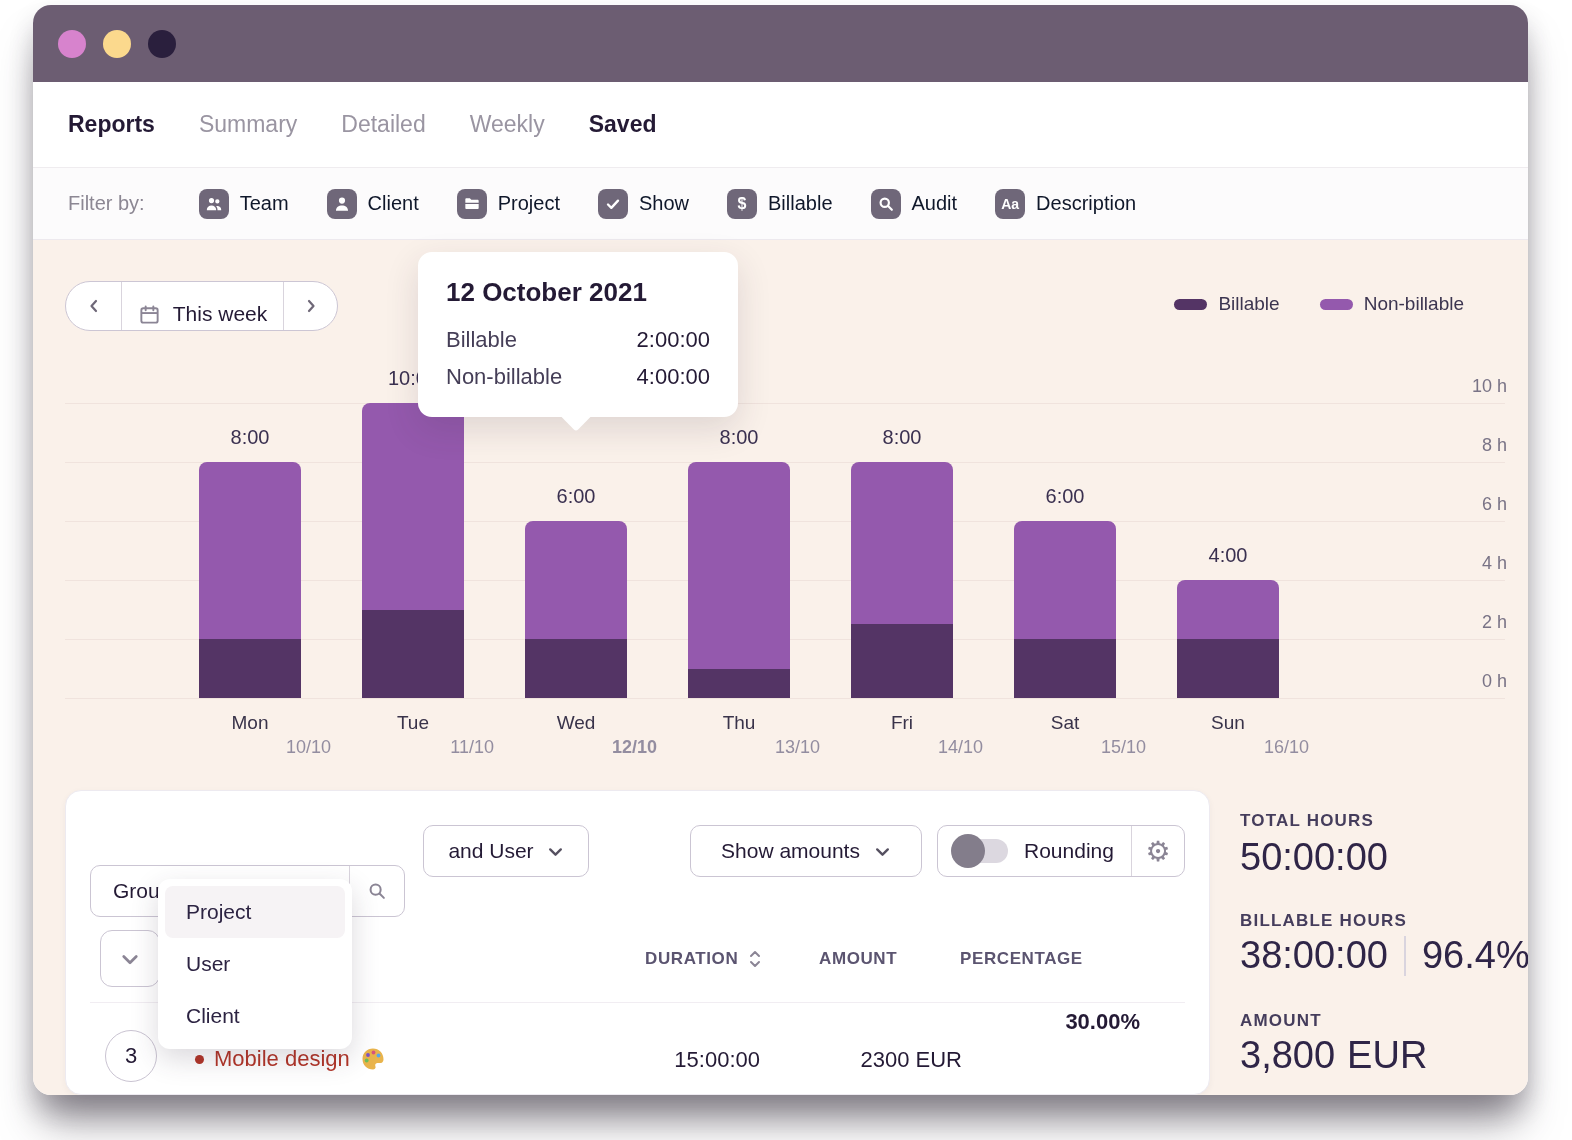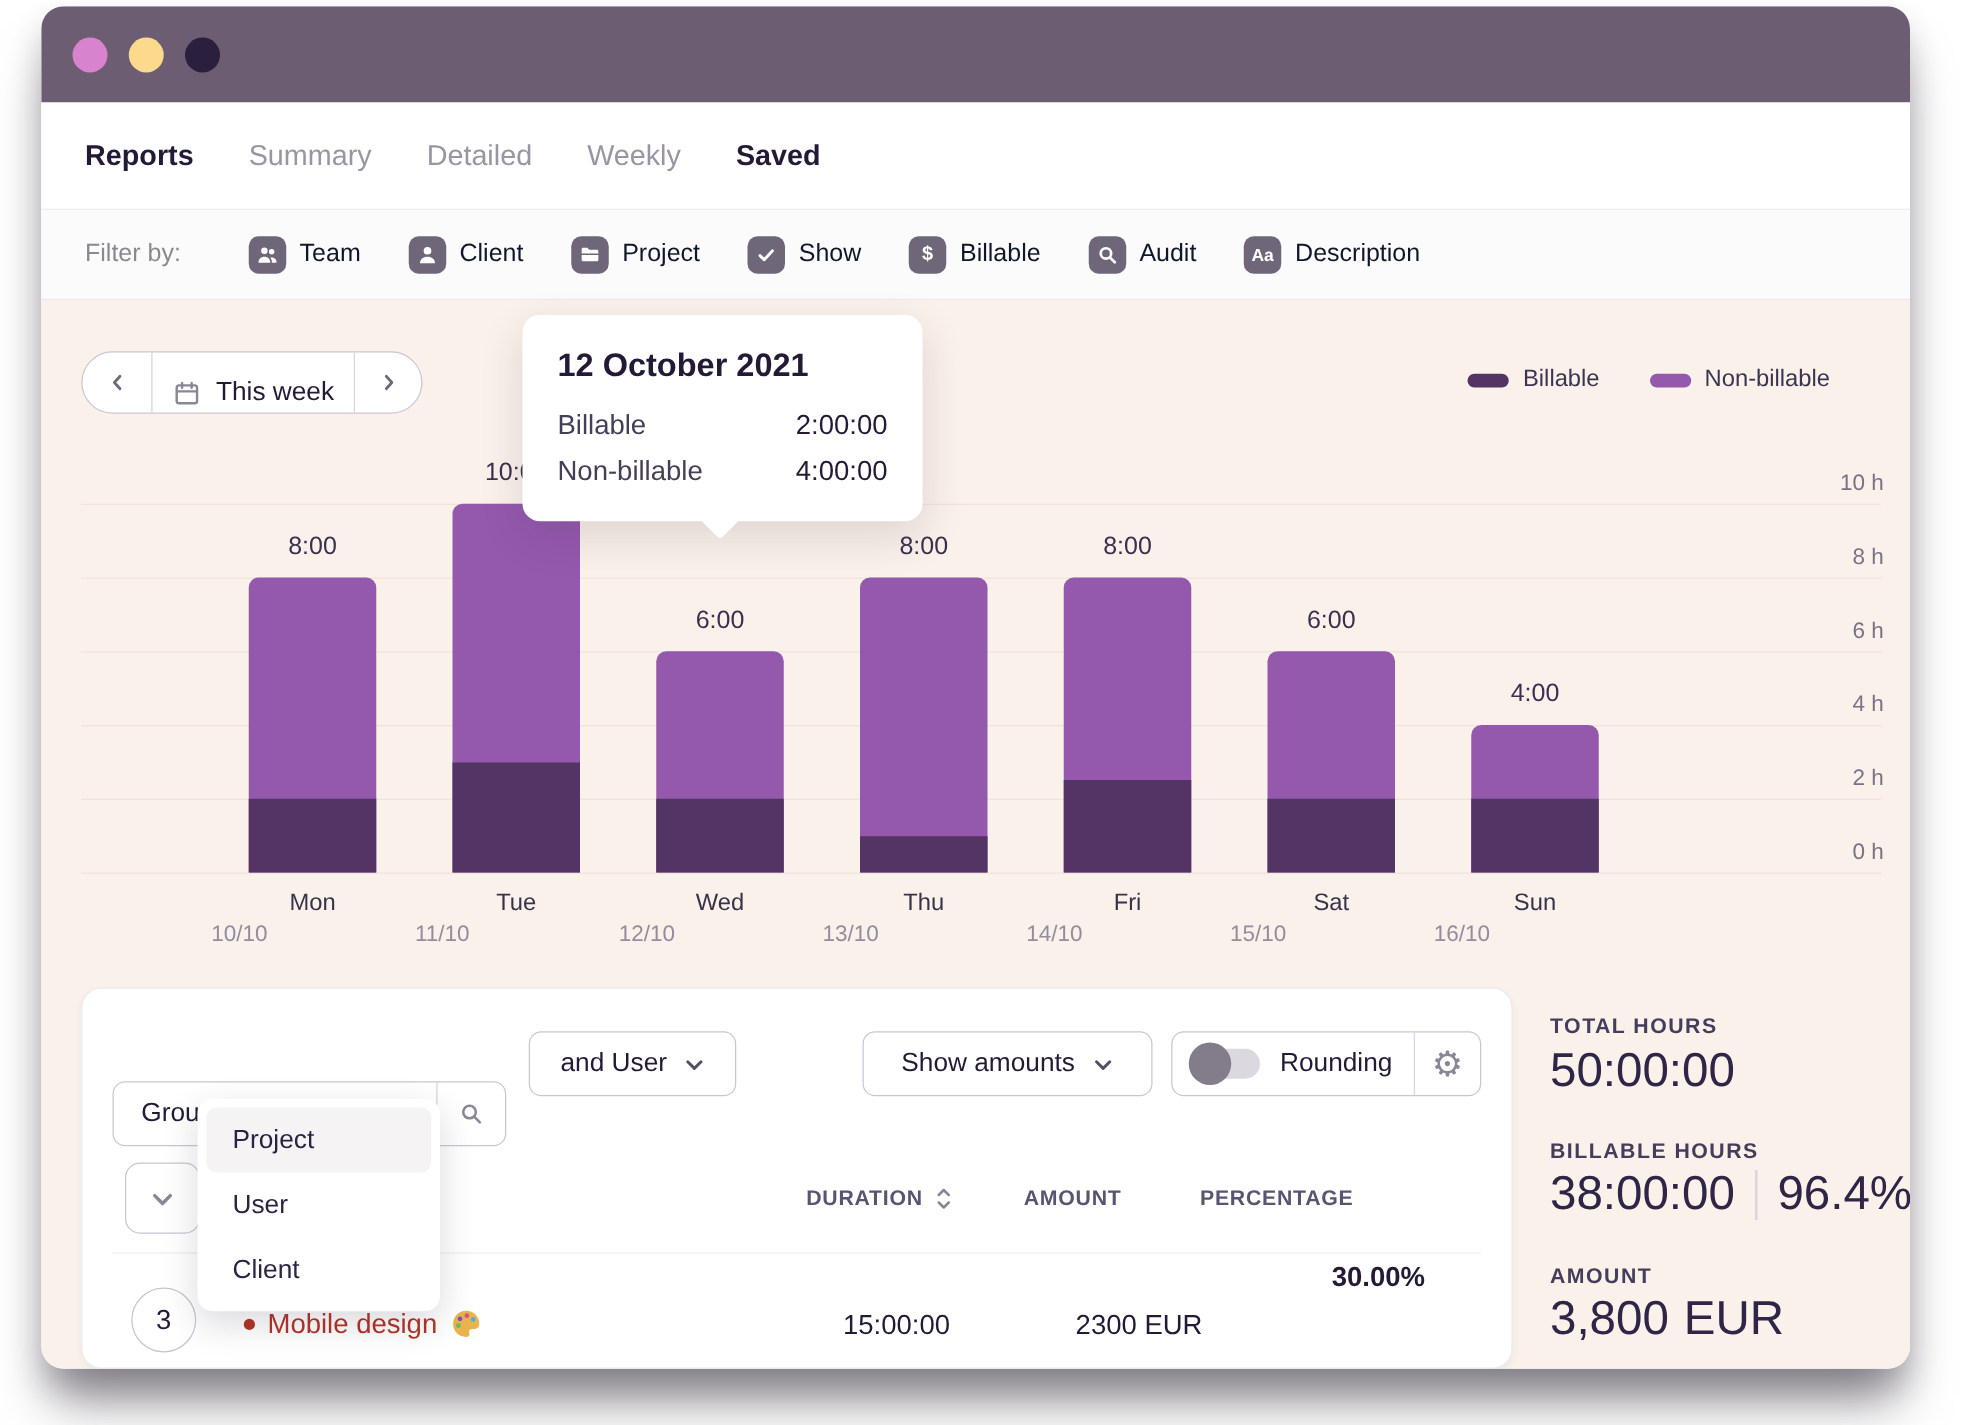--- a/index.html
+++ b/index.html
@@ -41,21 +41,21 @@
   .lg-entry { display:flex; align-items:center; gap:11px; }
   .lg-pill { width:33px; height:11px; border-radius:6px; }
   .lg-label { font-size:19px; color:#3c3550; }
 
   
   .gridline { position:absolute; left:32px; width:1440px; height:1px; background:#f0e3dd; }
   .ytick { position:absolute; right:21px; width:80px; text-align:right; font-size:18px; color:#797386; }
   .bar-seg { position:absolute; }
   .bar-total-label { position:absolute; text-align:center; font-size:20px; font-weight:500; color:#3a3050; }
   .day-label { position:absolute; text-align:center; font-size:19px; color:#39334a; }
-  .date-label { position:absolute; text-align:left; font-size:18px; color:#938da0; }
+  .date-label { position:absolute; text-align:right; font-size:18px; color:#938da0; }
 
   
   .tooltip { position:absolute; left:385px; top:247px; width:320px; background:#fff; border-radius:14px; padding:25px 28px 22px; z-index:40; box-shadow:0 12px 34px rgba(55,44,66,.14); }
   .tt-title { font-size:26px; font-weight:600; color:#241a35; margin-bottom:13px; }
   .tt-row { display:flex; justify-content:space-between; font-size:22px; line-height:37px; }
   .tt-row .l { color:#453e57; }
   .tt-row .v { color:#241a35; }
   .tt-pointer { position:absolute; left:147px; bottom:-10px; width:22px; height:22px; background:#fff; transform:rotate(45deg); border-radius:3px; }
 
   
@@ -210,21 +210,21 @@
       <div class="date-label" style="left: 136px; top: 732px; width: 162px;">10/10</div>
       <div class="bar-seg" style="left: 329px; top: 398px; width: 102px; height: 295px; background: rgb(148, 89, 173); border-radius: 8px 8px 0px 0px;"></div>
       <div class="bar-seg" style="left: 329px; top: 604.5px; width: 102px; height: 88.5px; background: rgb(84, 52, 101);"></div>
       <div class="bar-total-label" style="left: 299px; top: 362px; width: 162px;">10:00</div>
       <div class="day-label" style="left: 299px; top: 707px; width: 162px;">Tue</div>
       <div class="date-label" style="left: 299px; top: 732px; width: 162px;">11/10</div>
       <div class="bar-seg" style="left: 492px; top: 516px; width: 102px; height: 177px; background: rgb(148, 89, 173); border-radius: 8px 8px 0px 0px;"></div>
       <div class="bar-seg" style="left: 492px; top: 634px; width: 102px; height: 59px; background: rgb(84, 52, 101);"></div>
       <div class="bar-total-label" style="left: 462px; top: 480px; width: 162px;">6:00</div>
       <div class="day-label" style="left: 462px; top: 707px; width: 162px;">Wed</div>
-      <div class="date-label" style="left: 462px; top: 732px; width: 162px;">12/10</div>
+      <div class="date-label" style="left: 462px; top: 732px; width: 162px; font-weight: bold;">12/10</div>
       <div class="bar-seg" style="left: 655px; top: 457px; width: 102px; height: 236px; background: rgb(148, 89, 173); border-radius: 8px 8px 0px 0px;"></div>
       <div class="bar-seg" style="left: 655px; top: 663.5px; width: 102px; height: 29.5px; background: rgb(84, 52, 101);"></div>
       <div class="bar-total-label" style="left: 625px; top: 421px; width: 162px;">8:00</div>
       <div class="day-label" style="left: 625px; top: 707px; width: 162px;">Thu</div>
       <div class="date-label" style="left: 625px; top: 732px; width: 162px;">13/10</div>
       <div class="bar-seg" style="left: 818px; top: 457px; width: 102px; height: 236px; background: rgb(148, 89, 173); border-radius: 8px 8px 0px 0px;"></div>
       <div class="bar-seg" style="left: 818px; top: 619.25px; width: 102px; height: 73.75px; background: rgb(84, 52, 101);"></div>
       <div class="bar-total-label" style="left: 788px; top: 421px; width: 162px;">8:00</div>
       <div class="day-label" style="left: 788px; top: 707px; width: 162px;">Fri</div>
       <div class="date-label" style="left: 788px; top: 732px; width: 162px;">14/10</div>

